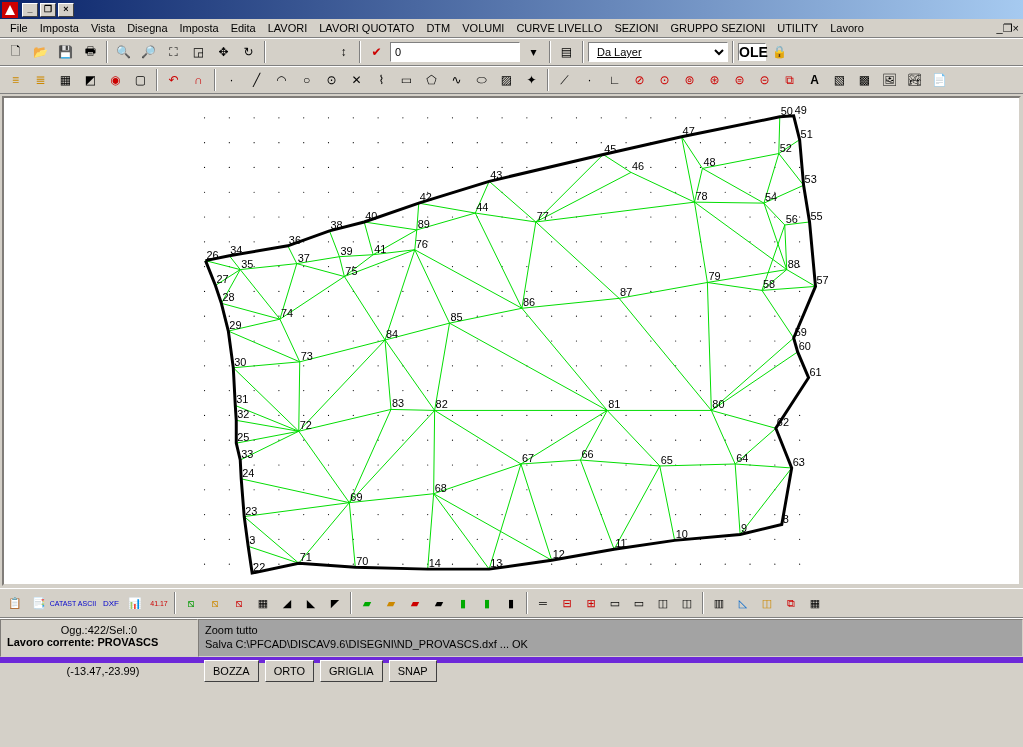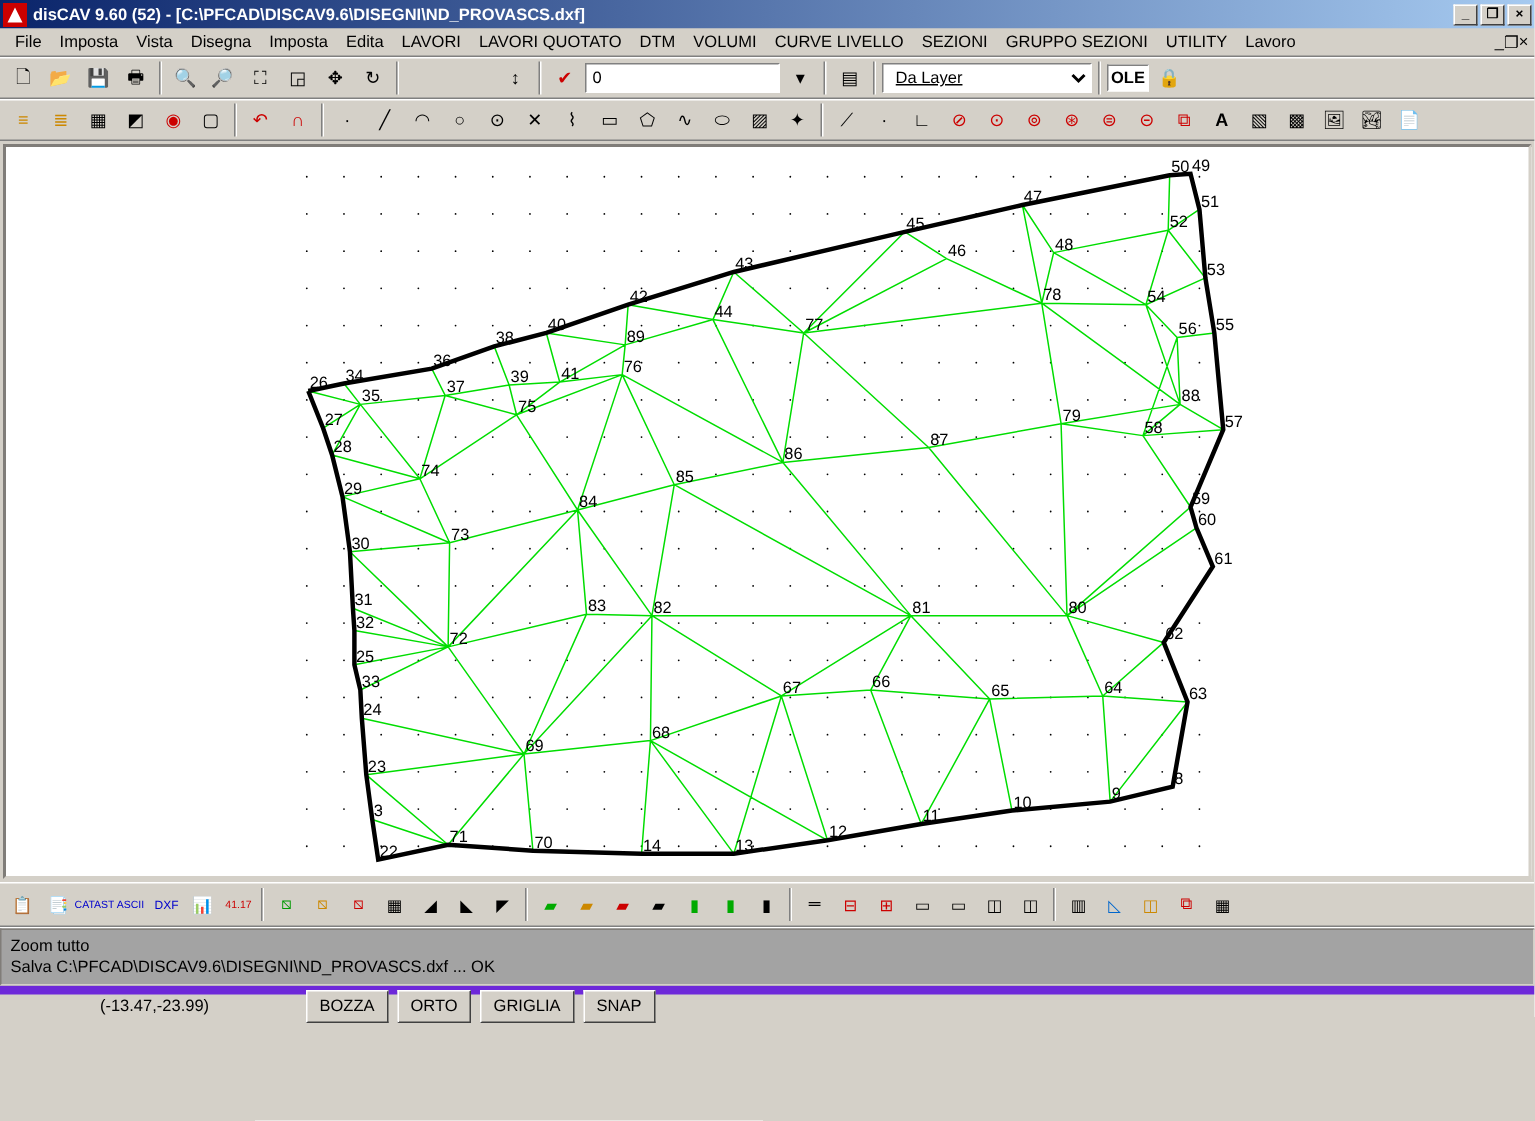--- a/index.html
+++ b/index.html
@@ -11,21 +11,21 @@
 .titlebar .winbtn { width: 16px; height: 14px; background: #d4d0c8; border: 1px solid #fff; border-right-color: #404040; border-bottom-color: #404040; font-size: 9px; text-align: center; line-height: 11px; color: #000; cursor: pointer; }
 .menubar { height: 19px; background: #d4d0c8; display: flex; align-items: center; padding: 0 4px; border-bottom: 1px solid #808080; }
 .menubar .menuitem { padding: 2px 6px; cursor: pointer; }
 .menubar .spacer { flex: 1; }
 .toolbar { height: 28px; background: #d4d0c8; display: flex; align-items: center; padding: 2px 4px; border-top: 1px solid #fff; border-bottom: 1px solid #808080; gap: 2px; }
 .tbtn { width: 23px; height: 22px; border: 1px solid #d4d0c8; display: inline-flex; align-items: center; justify-content: center; cursor: pointer; font-size: 12px; }
 .tsep { width: 6px; height: 22px; border-left: 1px solid #808080; border-right: 1px solid #fff; margin: 0 2px; width: 2px; }
 .tinput { height: 20px; border: 1px solid #808080; border-right-color: #fff; border-bottom-color: #fff; background: #fff; padding: 0 4px; }
 .layer-input { width: 130px; }
 .dalayer { width: 140px; text-decoration: underline; }
-.olebox { width: 28px; height: 18px; border: 1px solid #808080; border-right-color:#fff; border-bottom-color:#fff; background:#fff; font-weight:bold; font-size:11px; text-align:center; line-height:16px; }
+.olebox { width: 28px; height: 18px; border: 1px solid #808080; border-right-color:#fff; border-bottom-color:#fff; background:#fff; font-weight:bold; font-size:14px; text-align:center; line-height:16px; }
 .canvas-wrap { height: 490px; background: #fff; border: 2px inset #d4d0c8; margin: 2px; position: relative; overflow:hidden; }
 .canvas-wrap svg { width: 100%; height: 100%; }
 .bottom-toolbar { height: 30px; background: #d4d0c8; display: flex; align-items: center; padding: 2px 4px; border-top: 1px solid #fff; border-bottom: 1px solid #808080; gap: 2px; }
 .status-area { display: flex; border-top: 1px solid #fff; }
 .status-left { width: 198px; border: 1px inset #d4d0c8; padding: 4px 6px; font-size: 11px; }
 .status-left .line1 { text-align: center; }
 .status-left .line2 { font-weight: bold; }
 .status-right { flex: 1; border: 1px inset #d4d0c8; background: #a3a3a3; padding: 4px 6px; font-family: "Courier New", monospace; white-space: pre; font-size: 12px; }
 .footer { height: 22px; display: flex; align-items: center; padding: 0 8px; gap: 6px; border-top: 6px solid #6d28d9; }
 .footer .coords { width: 190px; text-align: center; }
@@ -33,21 +33,20 @@
 .cbtn { width:22px; height:22px; display:inline-flex; align-items:center; justify-content:center; border:1px solid #d4d0c8; cursor:pointer; }
 </style>
 </head>
 <body>
 
 <div class="titlebar">
   <svg class="icon" viewBox="0 0 16 16">
       <rect width="16" height="16" fill="#c00"></rect>
       <path d="M3 13 L8 3 L13 13 Z" fill="#fff"></path>
     </svg>
-  <span class="title">disCAV 9.60 (52) - [C:\PFCAD\DISCAV9.6\DISEGNI\ND_PROVASCS.dxf]</span>
   <div class="winbtns">
     <div class="winbtn">_</div>
     <div class="winbtn">❐</div>
     <div class="winbtn">×</div>
   </div>
 </div>
 
 <div class="menubar">
   <span class="menuitem">File</span>
   <span class="menuitem">Imposta</span>
@@ -737,20 +736,24 @@
   <span class="cbtn">◫</span>
   <span class="tsep"></span>
   <span class="cbtn">▥</span>
   <span class="cbtn" style="color:#06c">◺</span>
   <span class="cbtn" style="color:#c80">◫</span>
   <span class="cbtn" style="color:#c00">⧉</span>
   <span class="cbtn">▦</span>
 </div>
 
 <div class="status-area">
+  <div class="status-left">
+    <div class="line1">Ogg.:422/Sel.:0</div>
+    <div class="line2">Lavoro corrente: PROVASCS</div>
+  </div>
   <div class="status-right"><span>Zoom tutto</span>
 <span>Salva C:\PFCAD\DISCAV9.6\DISEGNI\ND_PROVASCS.dxf ... OK</span></div>
 </div>
 
 <div class="footer">
   <div class="coords">(-13.47,-23.99)</div>
   <div class="fbtn">BOZZA</div>
   <div class="fbtn">ORTO</div>
   <div class="fbtn">GRIGLIA</div>
   <div class="fbtn">SNAP</div>

